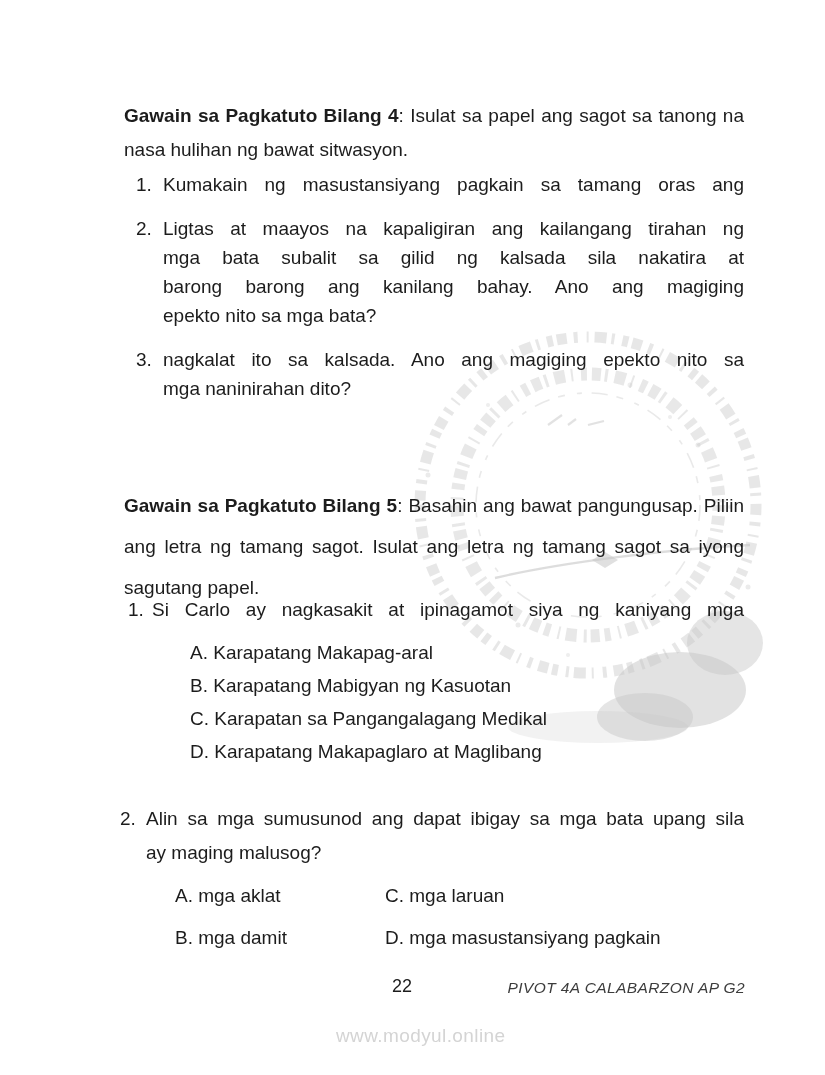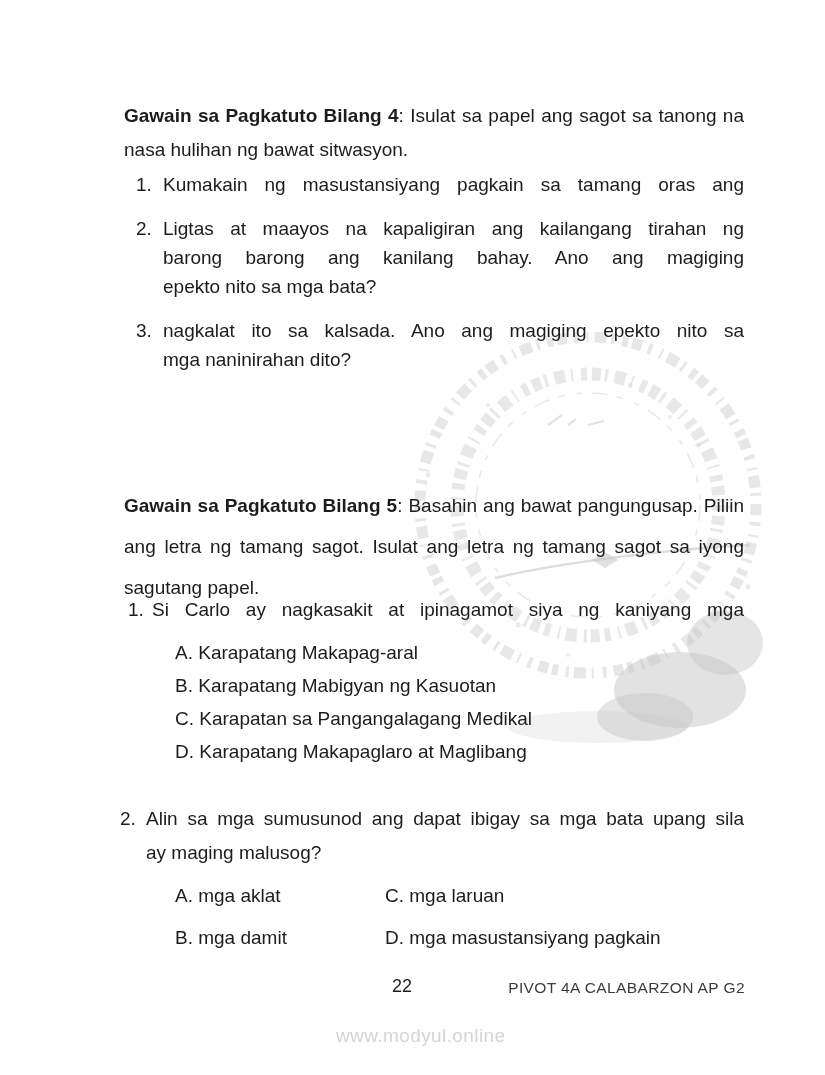--- a/index.html
+++ b/index.html
@@ -17,33 +17,33 @@
   .g4-item{position:relative;padding-left:39px;margin-bottom:15px;font-size:19px;line-height:29px;}
   .g4-item .num{position:absolute;left:12px;top:0;}
 
   #g5-heading{top:485px;font-size:19px;line-height:41px;}
 
   .question{position:absolute;left:124px;width:620px;z-index:2;font-size:19px;}
   #q1{top:592px;}
   #q1 .q-text{position:relative;padding-left:28px;line-height:36px;}
   #q1 .num{position:absolute;left:4px;top:0;}
   #q1 .choices{margin-top:8px;padding-left:51px;}
-  #q1 .choices div{line-height:33px;}
+  #q1 .choices div{line-height:33px;margin-left:15px;}
 
   #q2{top:802px;}
   #q2 .q-text{position:relative;padding-left:22px;line-height:34px;}
   #q2 .num{position:absolute;left:-4px;top:0;}
   #q2 .choice-grid{
     margin-top:14px;padding-left:51px;
     display:grid;grid-template-columns:210px auto;grid-template-rows:24px 24px;
     grid-auto-flow:column;row-gap:18px;line-height:24px;
   }
 
   #page-number{position:absolute;top:976px;left:392px;font-size:18px;z-index:2;}
-  #edition{position:absolute;top:979px;right:80px;font-size:15.5px;
+  #edition{position:absolute;top:979px;right:80px;font-size:15.5px;font-style:italic;
     letter-spacing:0.4px;color:#3c3c3c;z-index:2;}
   #site-watermark{position:absolute;top:1025px;left:336px;font-size:19px;
     color:#d4d4d4;letter-spacing:0.4px;z-index:2;}
 
   .stamp{position:absolute;left:368px;top:325px;width:440px;height:420px;z-index:1;}
 </style>
 </head>
 <body>
 
 <div class="page">
@@ -81,20 +81,21 @@
   </div>
 
   <div class="block" id="g4-items">
     <div class="g4-item">
       <span class="num">1.</span>
       <div class="jline">Kumakain ng masustansiyang pagkain sa tamang oras ang</div>
     </div>
     <div class="g4-item">
       <span class="num">2.</span>
       <div class="jline">Ligtas at maayos na kapaligiran ang kailangang tirahan ng</div>
+      <div class="jline">mga bata subalit sa gilid ng kalsada sila nakatira at</div>
       <div class="jline">barong barong ang kanilang bahay. Ano ang magiging</div>
       <div class="jline last">epekto nito sa mga bata?</div>
     </div>
     <div class="g4-item">
       <span class="num">3.</span>
       <div class="jline">nagkalat ito sa kalsada. Ano ang magiging epekto nito sa</div>
       <div class="jline last">mga naninirahan dito?</div>
     </div>
   </div>
 

